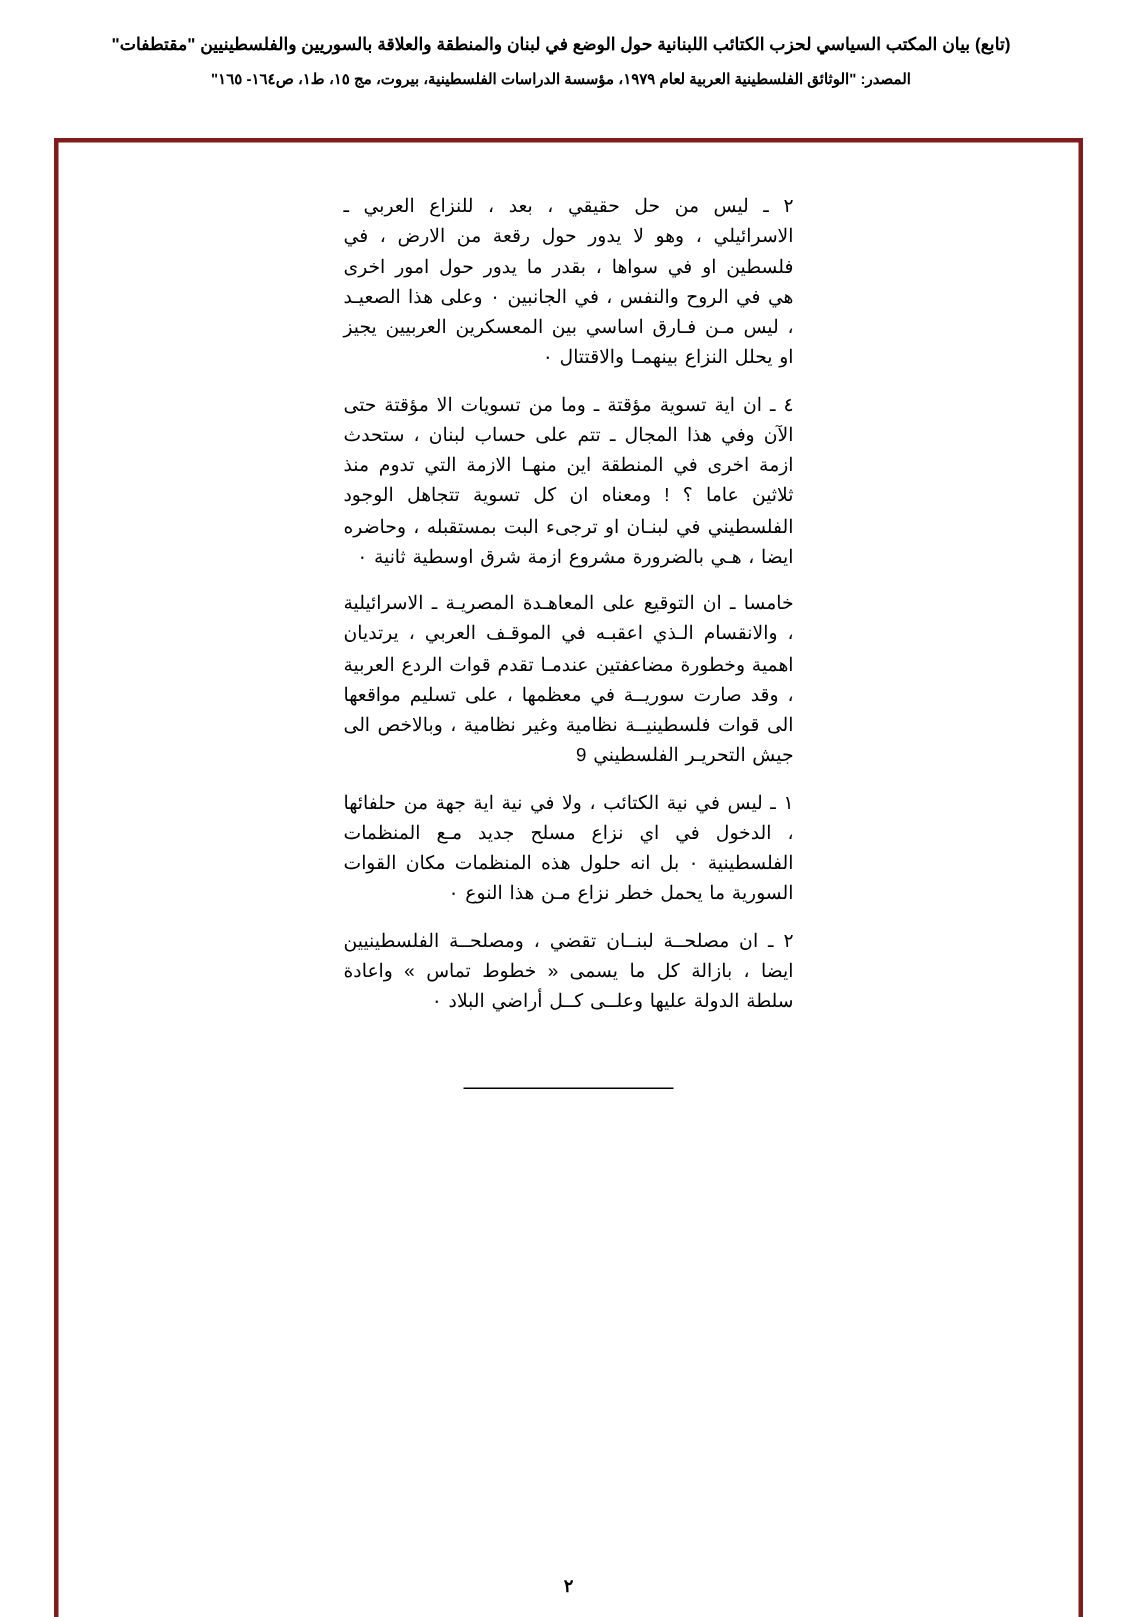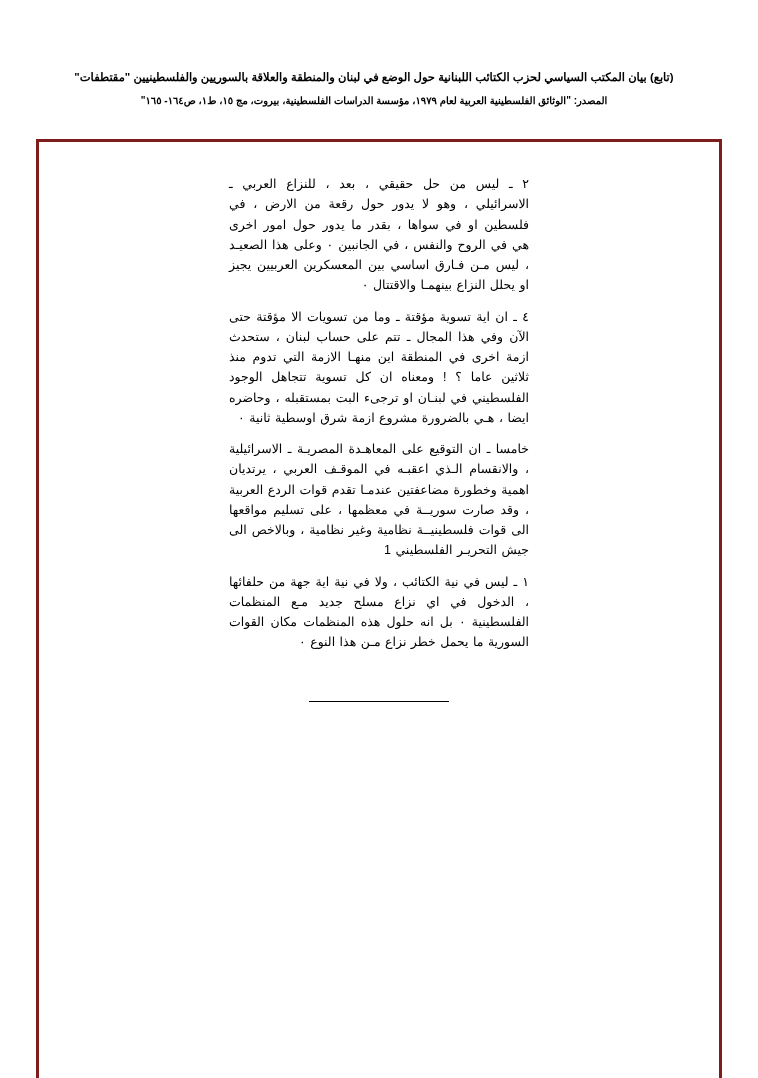--- a/index.html
+++ b/index.html
@@ -17,21 +17,20 @@
   }
   .page {
     position: relative;
     width: 758px;
     height: 1078px;
     box-sizing: border-box;
   }
   .header {
     padding: 22px 26px 0 16px;
     text-align: center;
-    margin-top: 47px;
   }
   .header-title {
     font-size: 11.5px;
     font-weight: bold;
     line-height: 1.5;
     direction: rtl;
     color: #000;
     letter-spacing: 0px;
   }
   .header-source {
@@ -103,22 +102,23 @@
   <div class="header">
     <div class="header-title">(تابع)  بيان المكتب السياسي لحزب الكتائب اللبنانية حول الوضع في لبنان والمنطقة والعلاقة بالسوريين والفلسطينيين "مقتطفات"</div>
     <div class="header-source">المصدر: "الوثائق الفلسطينية العربية لعام ١٩٧٩،  مؤسسة الدراسات الفلسطينية، بيروت، مج ١٥، ط١، ص١٦٤- ١٦٥"</div>
   </div>
 
   <div class="frame">
     <div class="frame-inner">
       <div class="body-col">
         <p class="para">٢ ـ ليس من حل حقيقي ، بعد ، للنزاع العربي ـ الاسرائيلي ، وهو لا يدور حول رقعة من الارض ، في فلسطين او في سواها ، بقدر ما يدور حول امور اخرى هي في الروح والنفس ، في الجانبين ٠ وعلى هذا الصعيـد ، ليس مـن فـارق اساسي بين المعسكرين العربيين يجيز او يحلل النزاع بينهمـا والاقتتال ٠</p>
         <p class="para">٤ ـ ان اية تسوية مؤقتة ـ وما من تسويات الا مؤقتة حتى الآن وفي هذا المجال ـ تتم على حساب لبنان ، ستحدث ازمة اخرى في المنطقة اين منهـا الازمة التي تدوم منذ ثلاثين عاما ؟ ! ومعناه ان كل تسوية تتجاهل الوجود الفلسطيني في لبنـان او ترجىء البت بمستقبله ، وحاضره ايضا ، هـي بالضرورة مشروع ازمة شرق اوسطية ثانية ٠</p>
-        <p class="para">خامسا ـ ان التوقيع على المعاهـدة المصريـة ـ الاسرائيلية ، والانقسام الـذي اعقبـه في الموقـف العربي ، يرتديان اهمية وخطورة مضاعفتين عندمـا تقدم قوات الردع العربية ، وقد صارت سوريــة في معظمها ، على تسليم مواقعها الى قوات فلسطينيــة نظامية وغير نظامية ، وبالاخص الى جيش التحريـر الفلسطيني 1</p>
+        <p class="para">خامسا ـ ان التوقيع على المعاهـدة المصريـة ـ الاسرائيلية ، والانقسام الـذي اعقبـه في الموقـف العربي ، يرتديان اهمية وخطورة مضاعفتين عندمـا تقدم قوات الردع العربية ، وقد صارت سوريــة في معظمها ، على تسليم مواقعها الى قوات فلسطينيــة نظامية وغير نظامية ، وبالاخص الى جيش التحريـر الفلسطيني 9</p>
         <p class="para">١ ـ ليس في نية الكتائب ، ولا في نية اية جهة من حلفائها ، الدخول في اي نزاع مسلح جديد مـع المنظمات الفلسطينية ٠ بل انه حلول هذه المنظمات مكان القوات السورية ما يحمل خطر نزاع مـن هذا النوع ٠</p>
+        <p class="para last">٢ ـ ان مصلحــة لبنــان تقضي ، ومصلحــة الفلسطينيين ايضا ، بازالة كل ما يسمى « خطوط تماس » واعادة سلطة الدولة عليها وعلــى كــل أراضي البلاد ٠</p>
         <div class="rule"></div>
       </div>
     </div>
   </div>
 
   <div class="page-number">٢</div>
 
 </div>
 
 </body></html>

